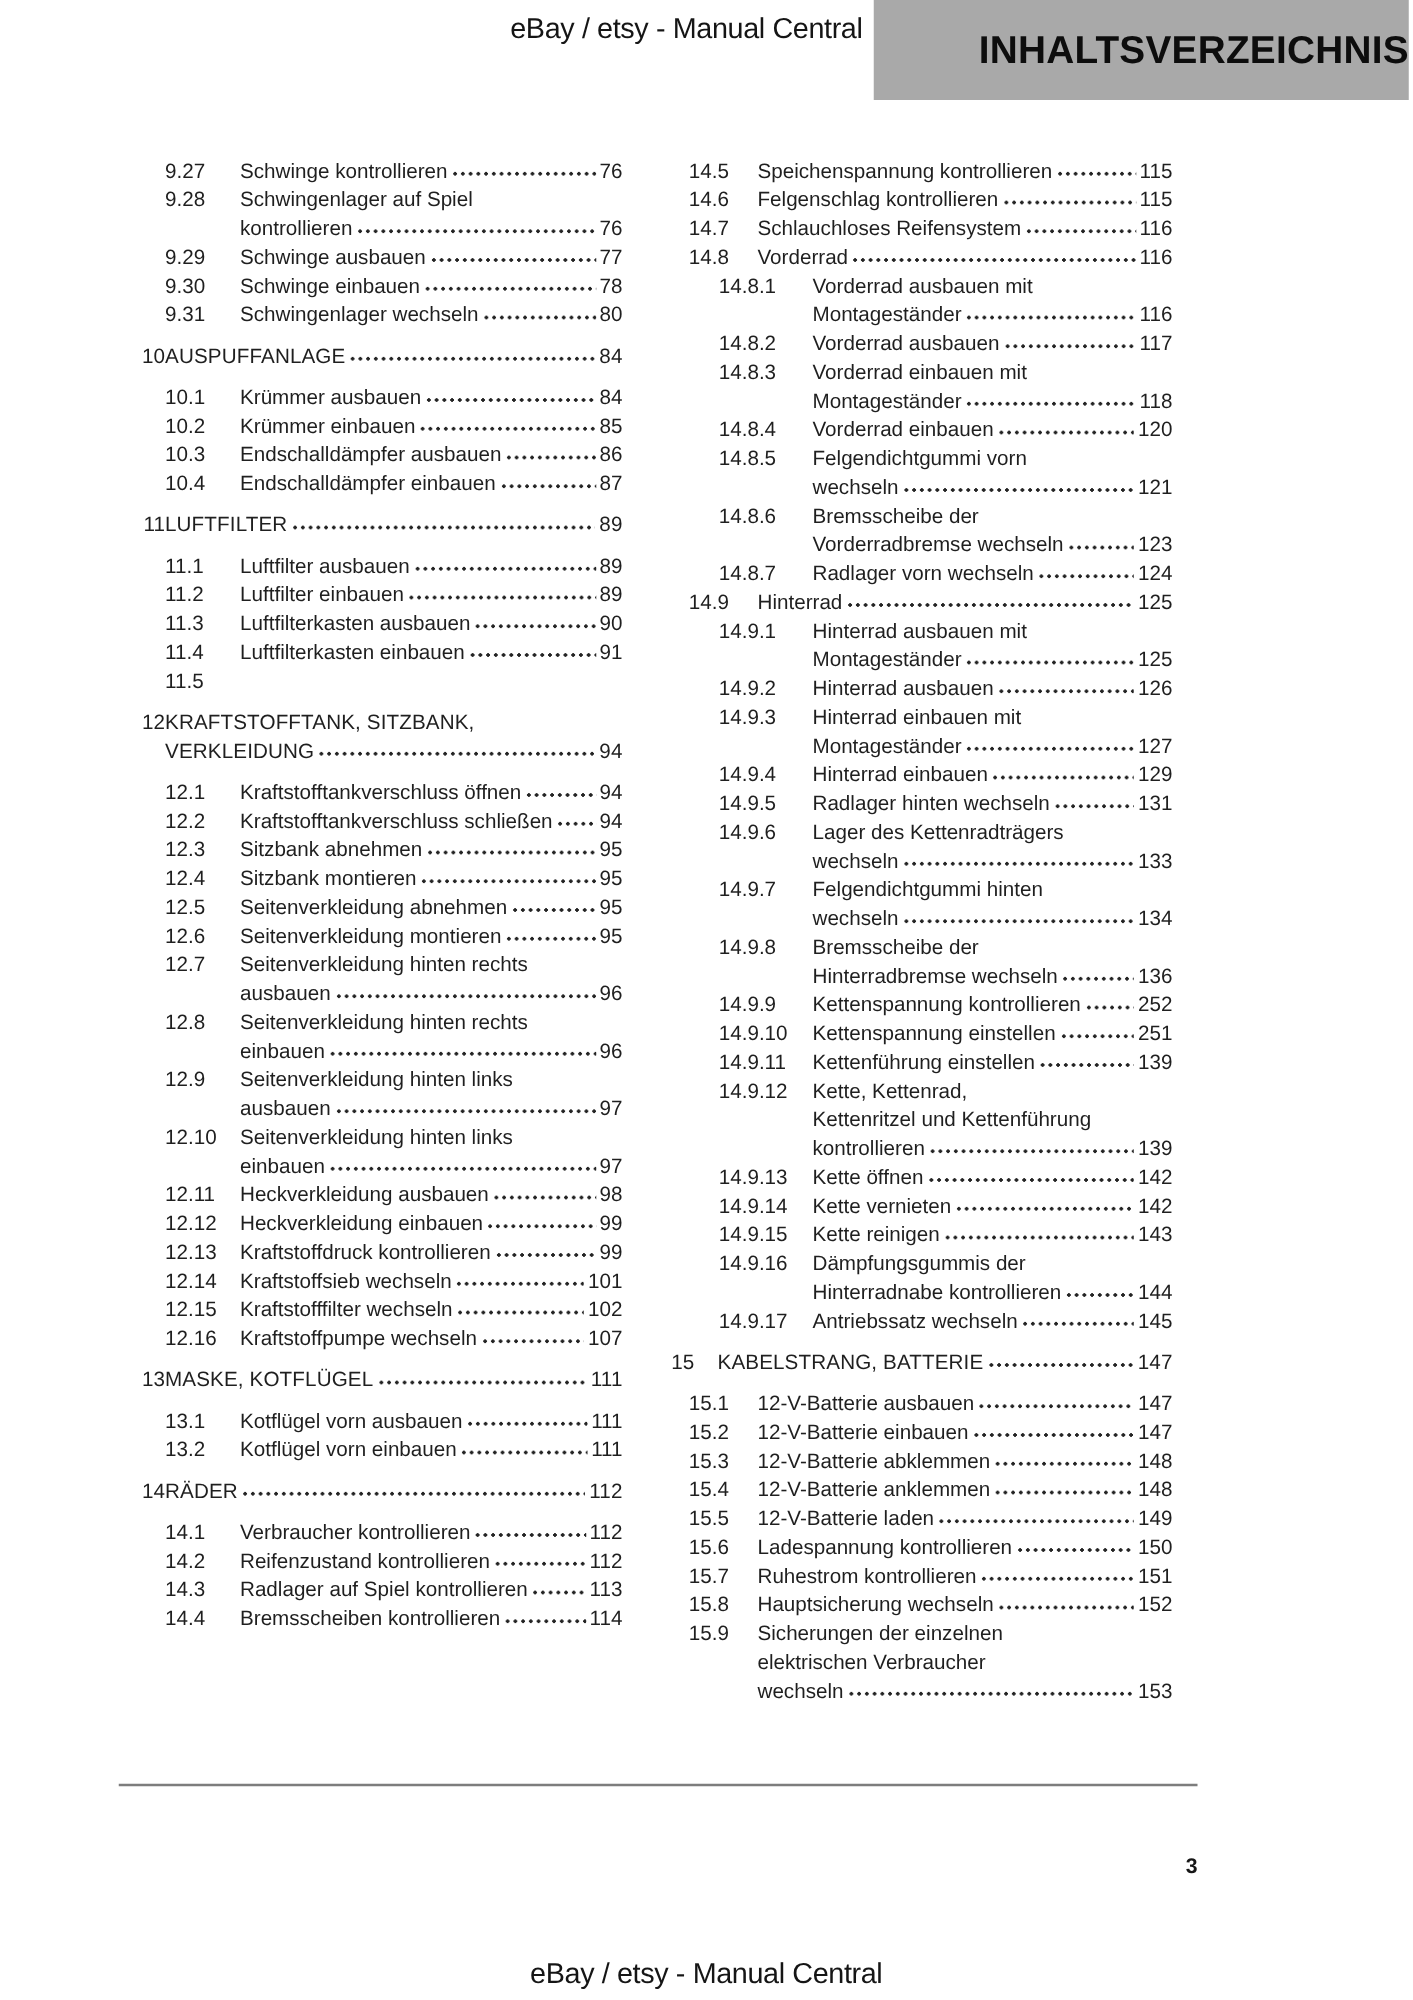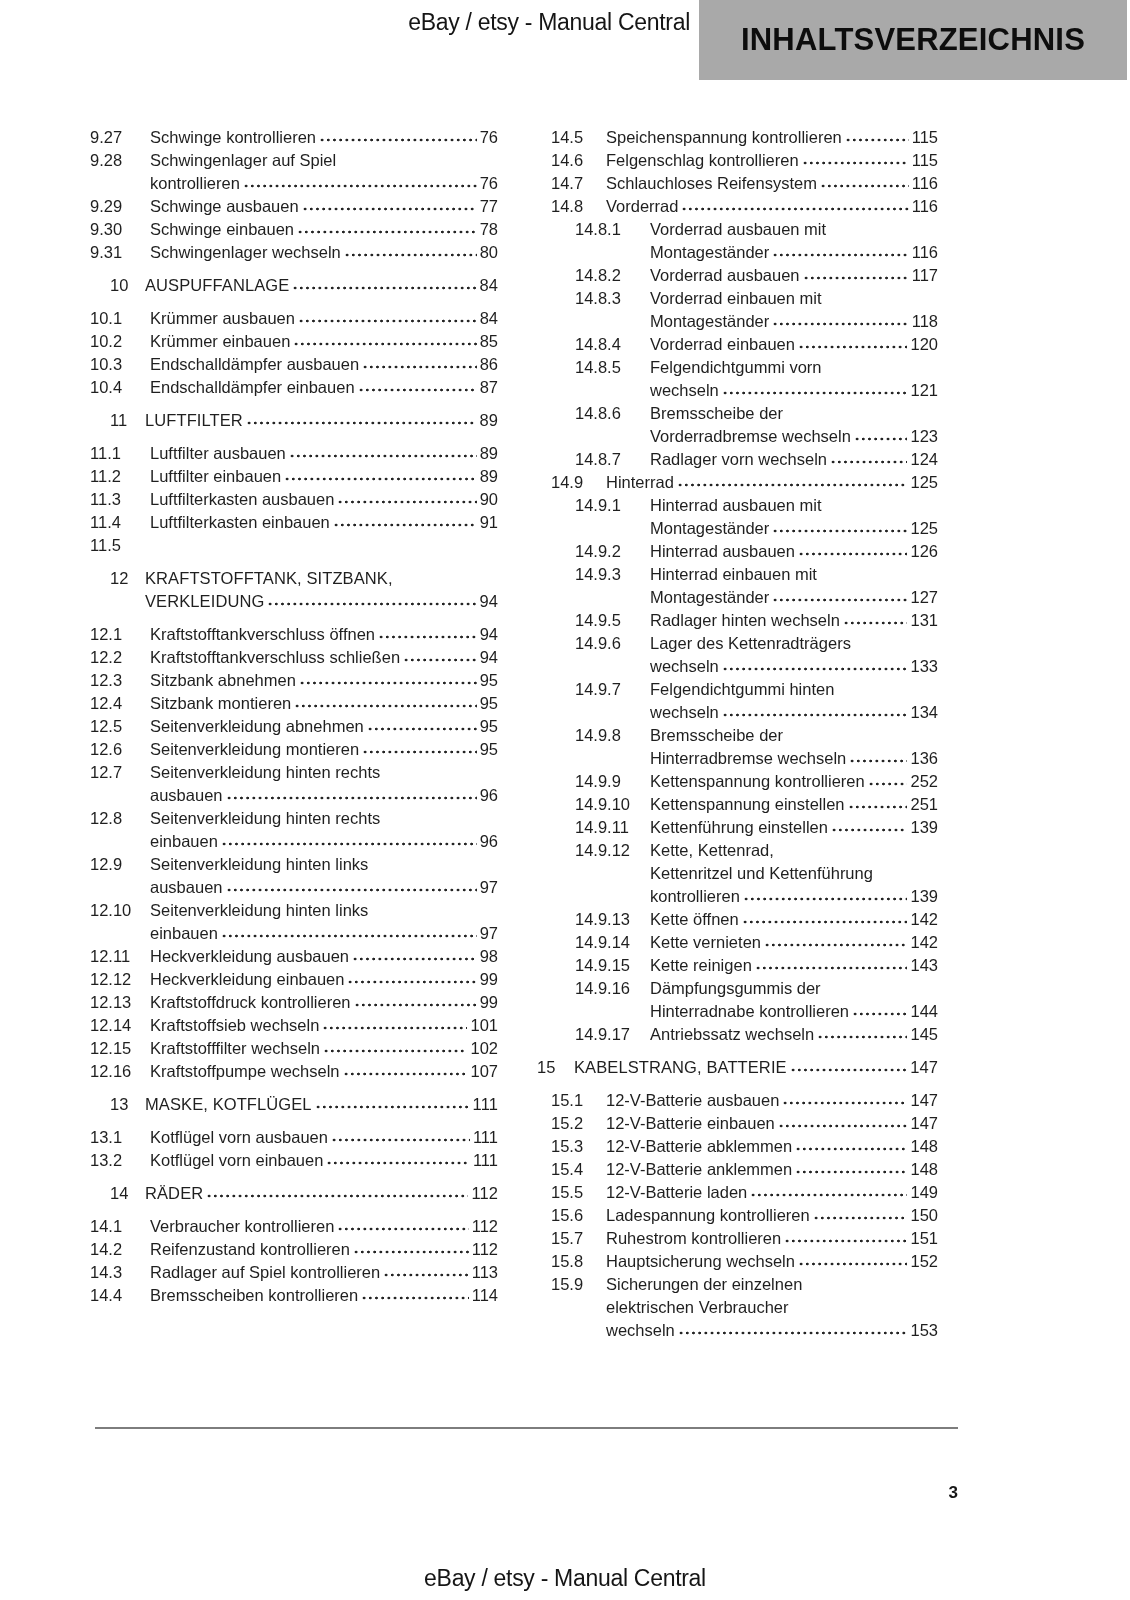--- a/index.html
+++ b/index.html
@@ -24,21 +24,21 @@
   }
   .title-banner {
     position: absolute;
     top: 0;
     left: 699px;
     right: 3px;
     height: 80px;
     background: var(--banner-bg, #a9a9a9);
     display: flex;
     align-items: center;
-    justify-content: center;
+    justify-content: flex-end;
   }
   .title-banner .page-title {
     font-size: 31px;
     font-weight: bold;
     letter-spacing: 0.2px;
     color: #0d0d0d;
     white-space: nowrap;
   }
 
   
@@ -52,22 +52,22 @@
   .col { flex: 0 0 auto; }
   .col-left  { width: 408px; }
   .col-right { width: 415px; }
 
   .entry { display: flex; font-size: 16.5px; line-height: 23px; }
   .entry .num { flex: 0 0 auto; }
   .entry .body { flex: 1 1 auto; min-width: 0; }
   .lvl1 { margin: 10px 0; }
   .lvl1 .body { letter-spacing: 0.1px; }
 
-  .col-left  .lvl1 .num { margin-left: 20px;  width: 35px; }
-  .col-left  .lvl2 .num { width: 60px; }
+  .col-left  .lvl1 .num { margin-left: 7px;  width: 35px; text-align: right; }
+  .col-left  .lvl2 .num { margin-left: 42px; width: 60px; }
   .col-right .lvl1 .num { margin-left: 14px; width: 37px; }
   .col-right .lvl2 .num { margin-left: 28px; width: 55px; }
   .col-right .lvl3 .num { margin-left: 52px; width: 75px; }
 
   .line { white-space: nowrap; }
   .line-last { display: flex; align-items: baseline; }
   .txt { flex: 0 1 auto; white-space: nowrap; }
   .dots {
     flex: 1 1 12px;
     min-width: 8px;
@@ -680,20 +680,30 @@
         <div class="body">
           <div class="line">Hinterrad einbauen mit</div>
           <div class="line line-last">
             <span class="txt">Montageständer</span>
             <span class="dots"></span>
             <span class="pg">127</span>
           </div>
         </div>
       </div>
       <div class="entry lvl3">
+        <span class="num">14.9.4</span>
+        <div class="body">
+          <div class="line line-last">
+            <span class="txt">Hinterrad einbauen</span>
+            <span class="dots"></span>
+            <span class="pg">129</span>
+          </div>
+        </div>
+      </div>
+      <div class="entry lvl3">
         <span class="num">14.9.5</span>
         <div class="body">
           <div class="line line-last">
             <span class="txt">Radlager hinten wechseln</span>
             <span class="dots"></span>
             <span class="pg">131</span>
           </div>
         </div>
       </div>
       <div class="entry lvl3">

